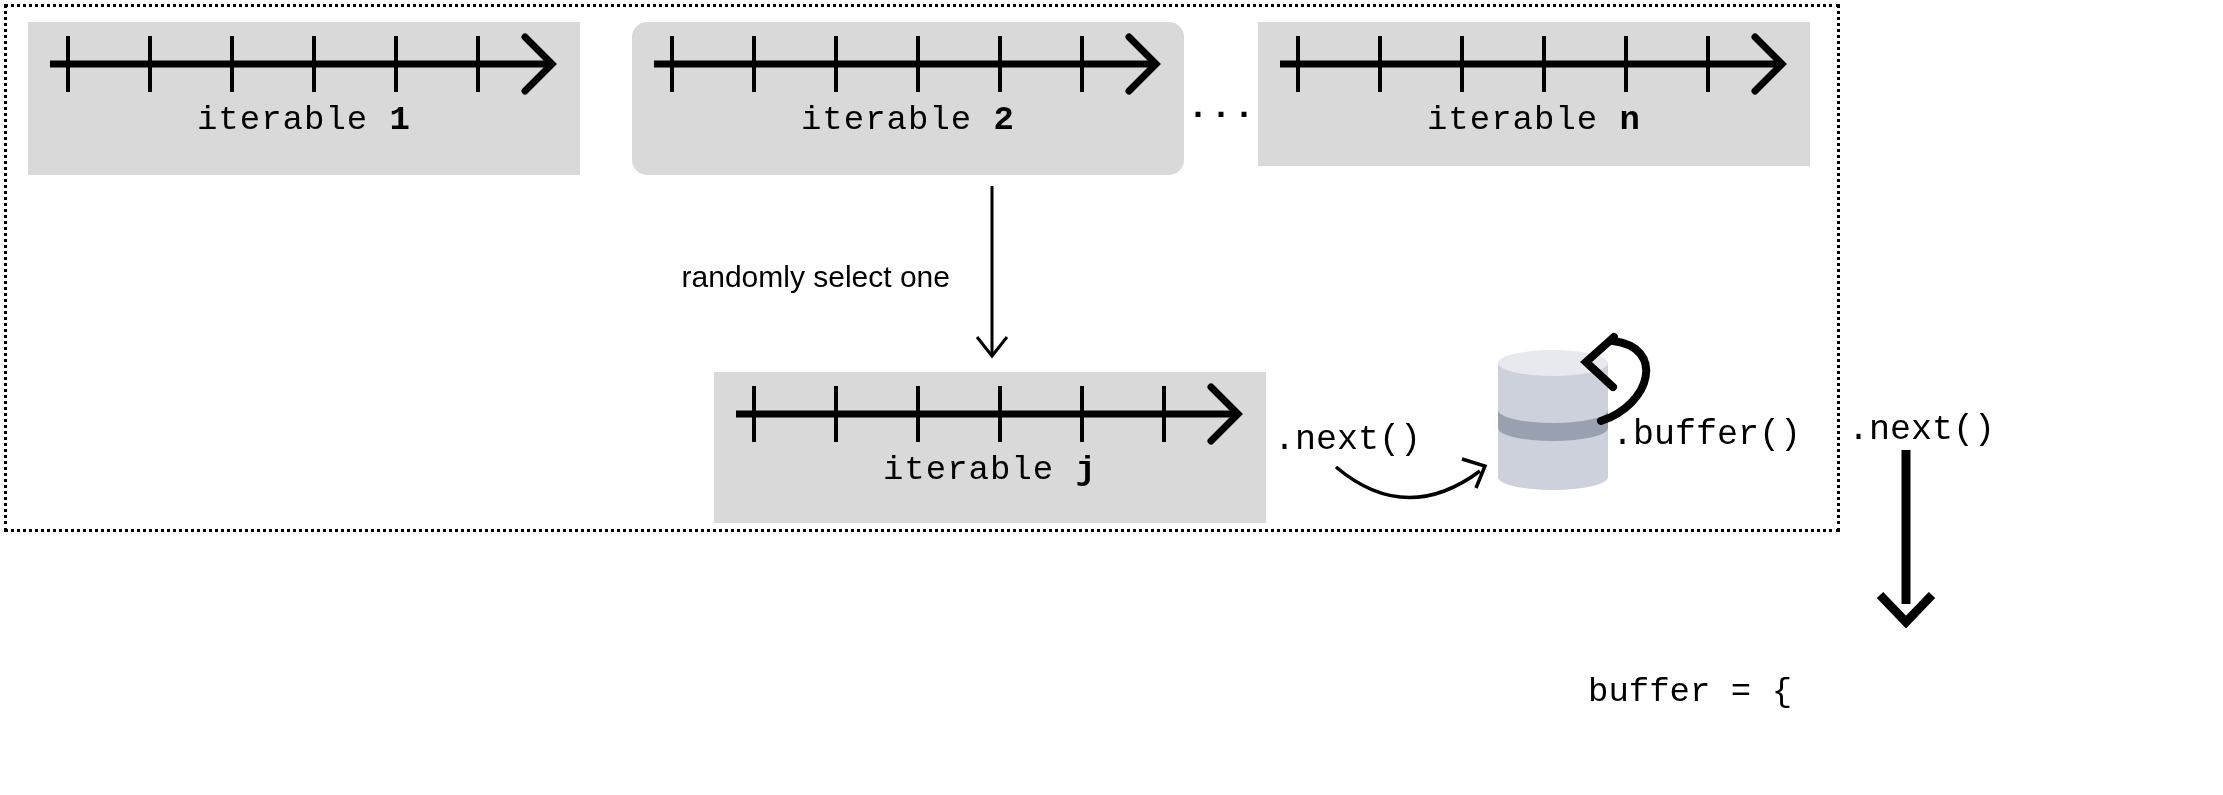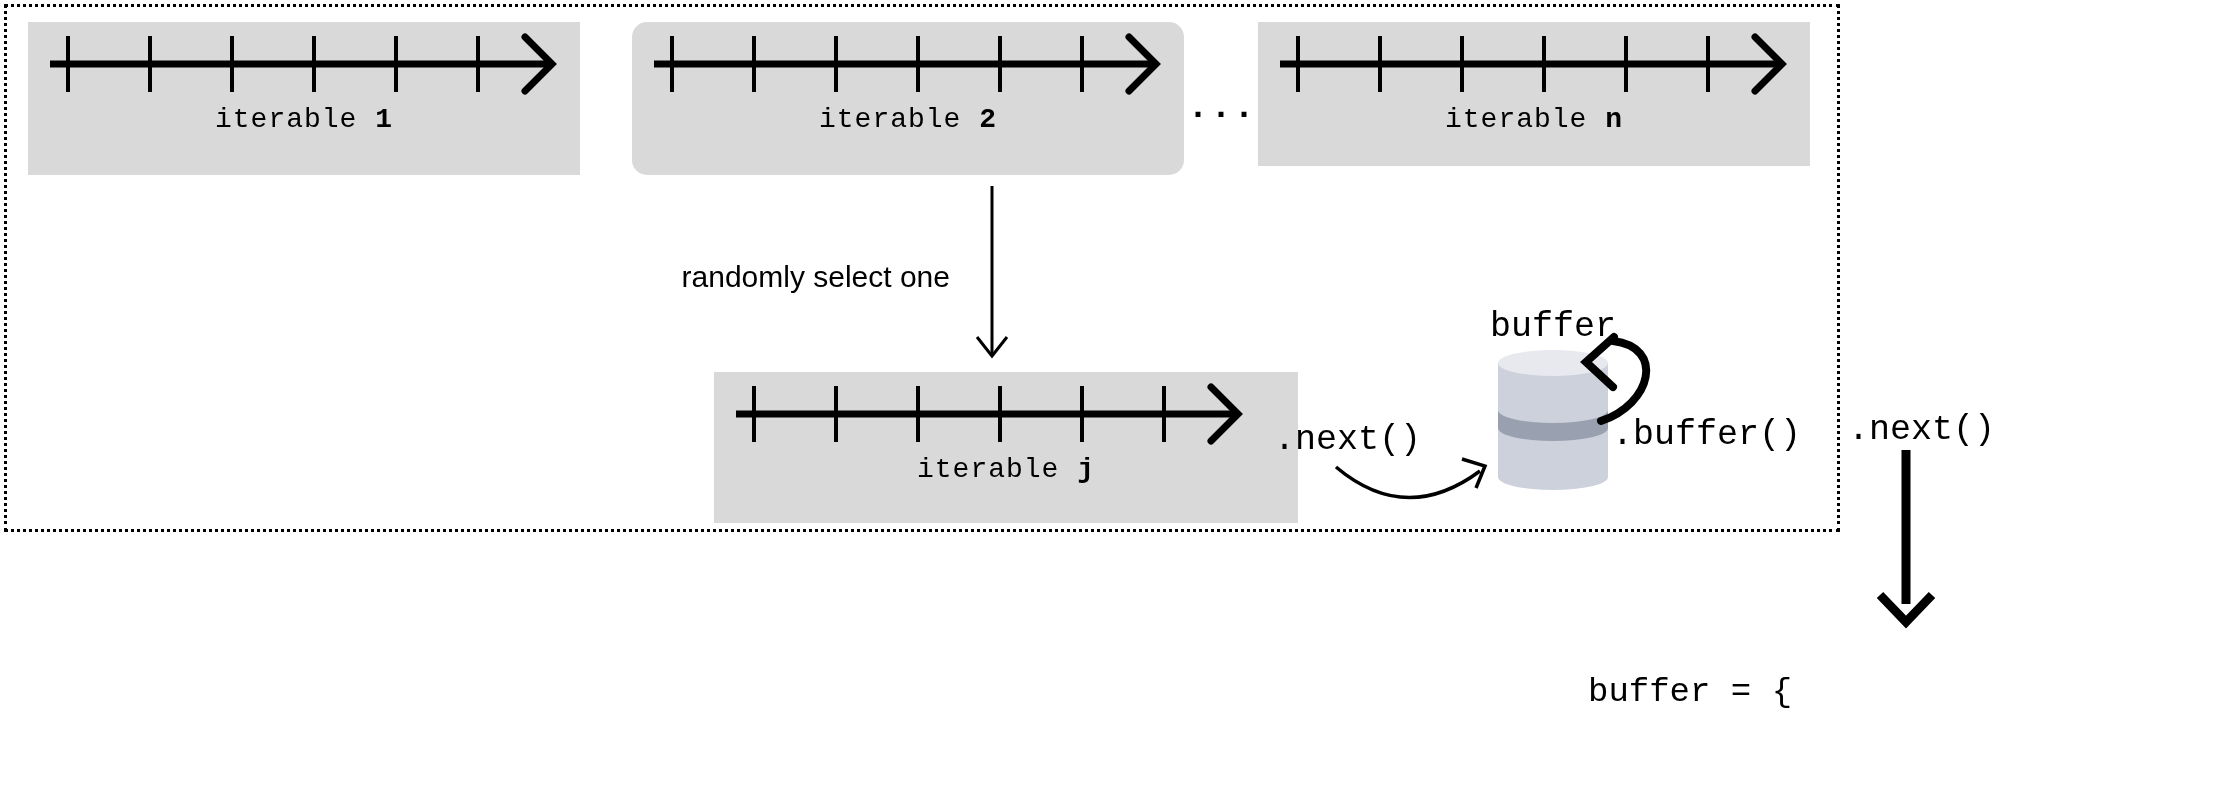--- a/index.html
+++ b/index.html
@@ -13,21 +13,21 @@
   }
   .dotted-box{
     position:absolute;left:4px;top:4px;width:1830px;height:522px;
     border:3px dotted #000;
   }
   .gbox{
     position:absolute;background:#d9d9d9;
   }
   .gbox .tl-label{
     position:absolute;left:0;right:0;top:78px;height:40px;line-height:40px;
-    text-align:center;font-size:28px;letter-spacing:1px;
+    text-align:center;font-size:34px;letter-spacing:1px;
     font-family:"Liberation Mono",monospace;
   }
   .tl-label b{font-weight:bold;}
   .ellipsis{
     position:absolute;left:1186px;top:88px;width:72px;height:40px;line-height:40px;
     text-align:center;font-size:35px;font-weight:bold;letter-spacing:2px;
     font-family:"Liberation Mono",monospace;
   }
   .caption-sans{
     position:absolute;left:550px;top:257px;width:400px;height:40px;line-height:40px;
@@ -64,21 +64,21 @@
   <div class="gbox" style="left:632px;top:22px;width:552px;height:153px;border-radius:15px;">
     <div class="tl-label"><span>iterable</span>&nbsp;<b>2</b></div>
   </div>
 
   <div class="gbox" style="left:1258px;top:22px;width:552px;height:144px;">
     <div class="tl-label"><span>iterable</span>&nbsp;<b>n</b></div>
   </div>
 
   <div class="ellipsis">...</div>
 
-  <div class="gbox" style="left:714px;top:372px;width:552px;height:151px;padding-left:32px;">
+  <div class="gbox" style="left:714px;top:372px;width:552px;height:151px;">
     <div class="tl-label"><span>iterable</span>&nbsp;<b>j</b></div>
   </div>
 
   <svg class="overlay" width="2223" height="795" viewBox="0 0 2223 795">
 
     <g>
       <line class="stroke" x1="50" y1="64" x2="550" y2="64" stroke-width="7"></line>
       <polyline class="stroke" points="525,37 552,64 525,91" stroke-width="7" stroke-linecap="round"></polyline>
       <g stroke="#000" stroke-width="4">
         <line x1="68" y1="36" x2="68" y2="92"></line>
@@ -153,21 +153,20 @@
     <g>
       <line class="stroke" x1="1906" y1="450" x2="1906" y2="604" stroke-width="9"></line>
       <polyline class="stroke" points="1880,595 1906,622 1932,595" stroke-width="9"></polyline>
     </g>
   </svg>
 
   <div class="caption-sans">randomly select one</div>
 
   <div class="mono-label" id="next1">.next()</div>
 
-  <div class="mono-label" id="buffer-label">buffer</div>
 
   <div class="mono-label" id="shuffle-label">.buffer()</div>
 
   <div class="mono-label" id="next2">.next()</div>
 
   <div id="code-block">
     <div>buffer = {</div>
     <div>“observation.image.top”: ...</div>
     
     

